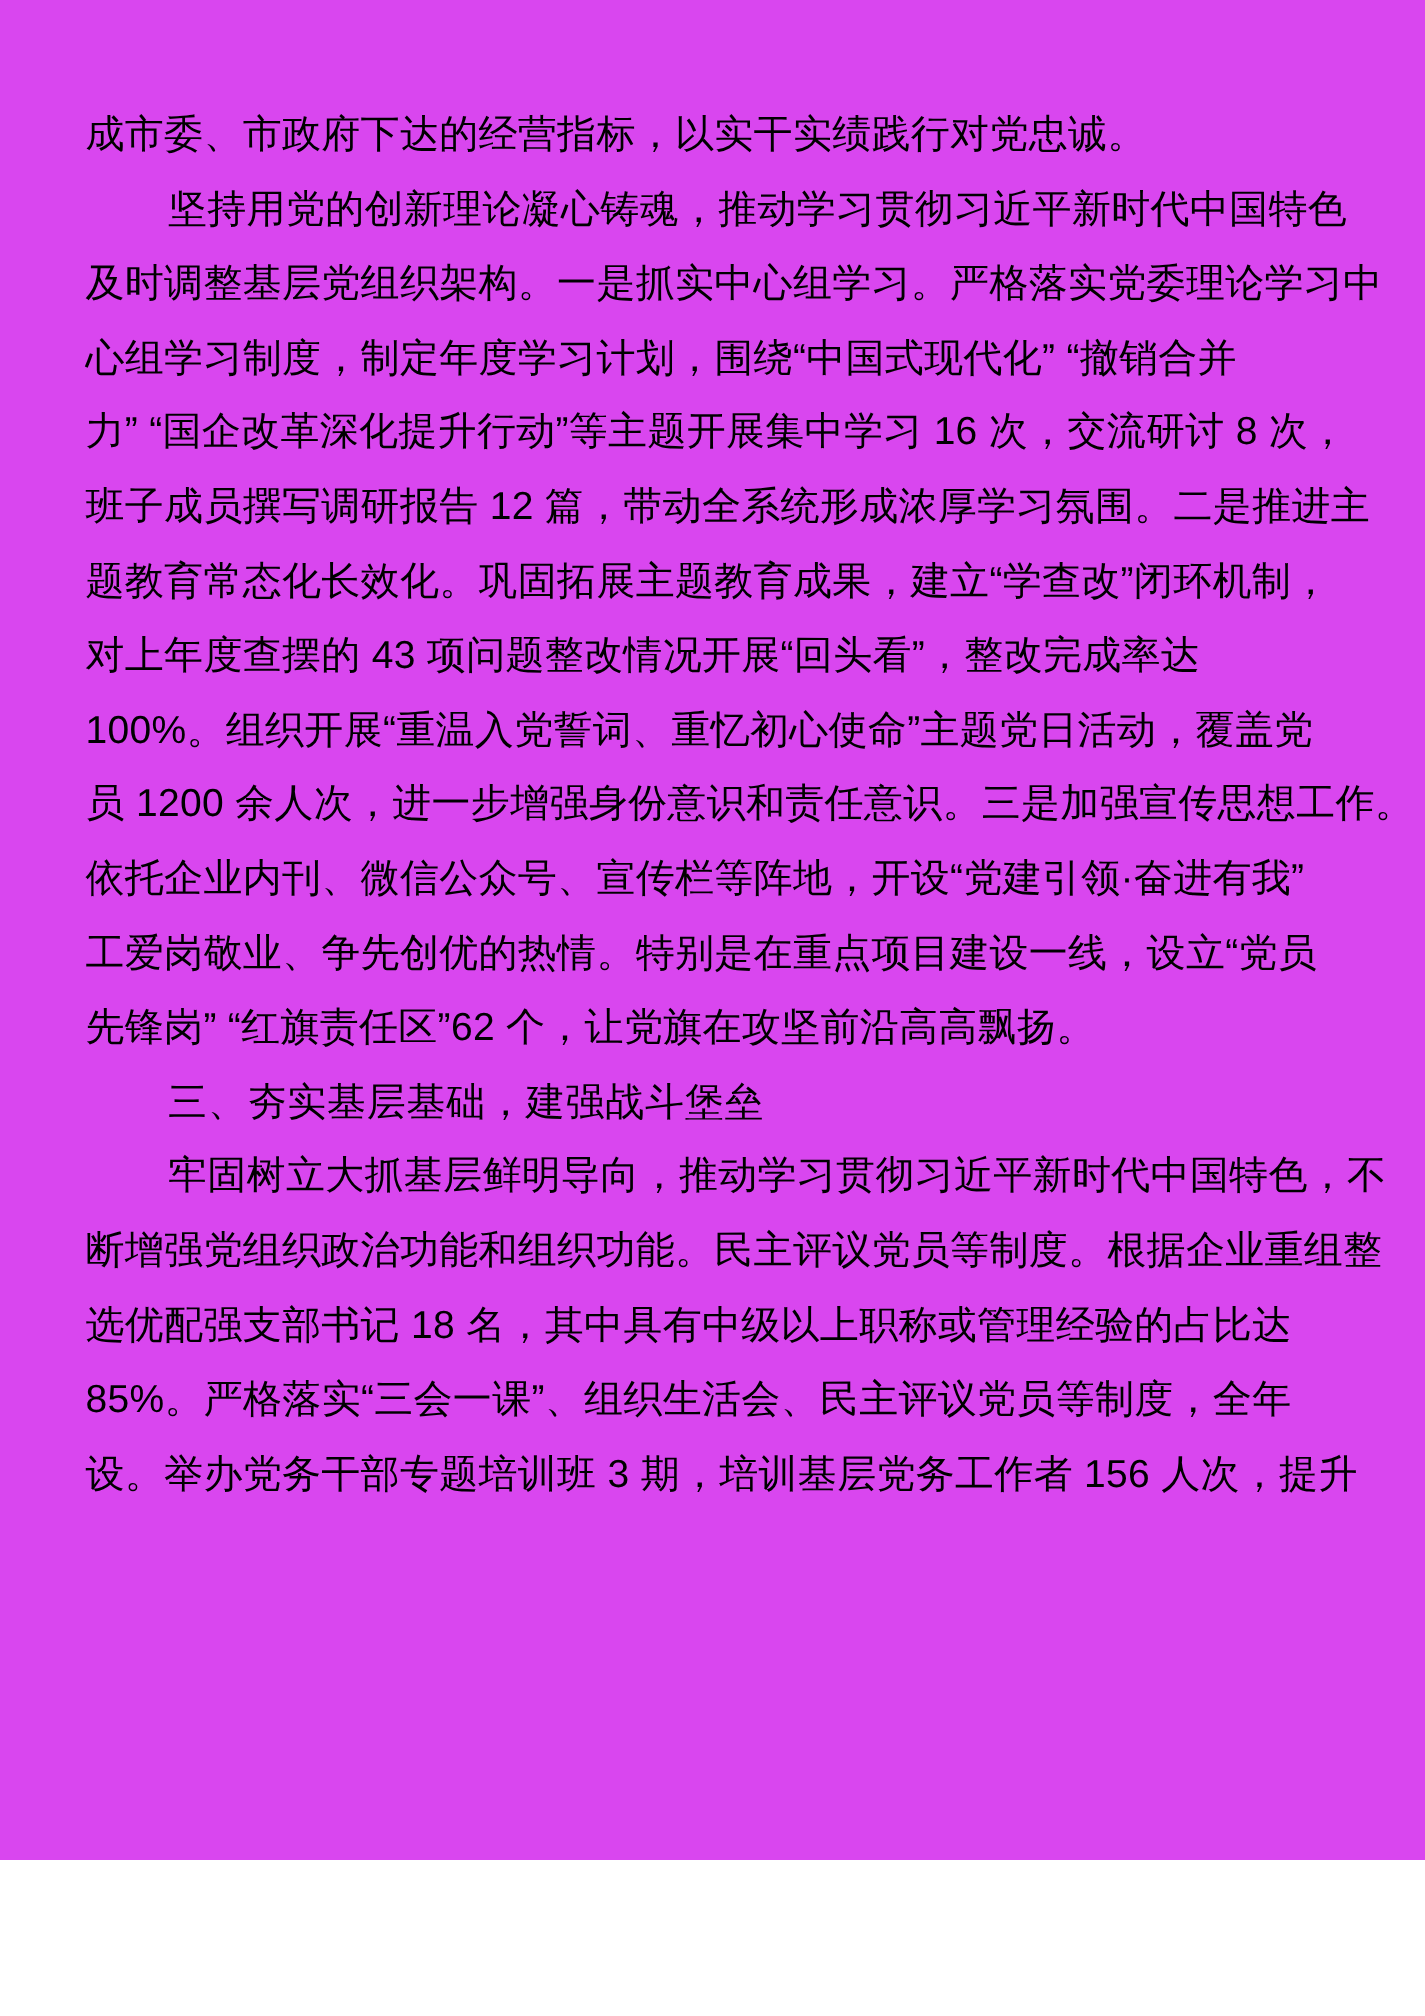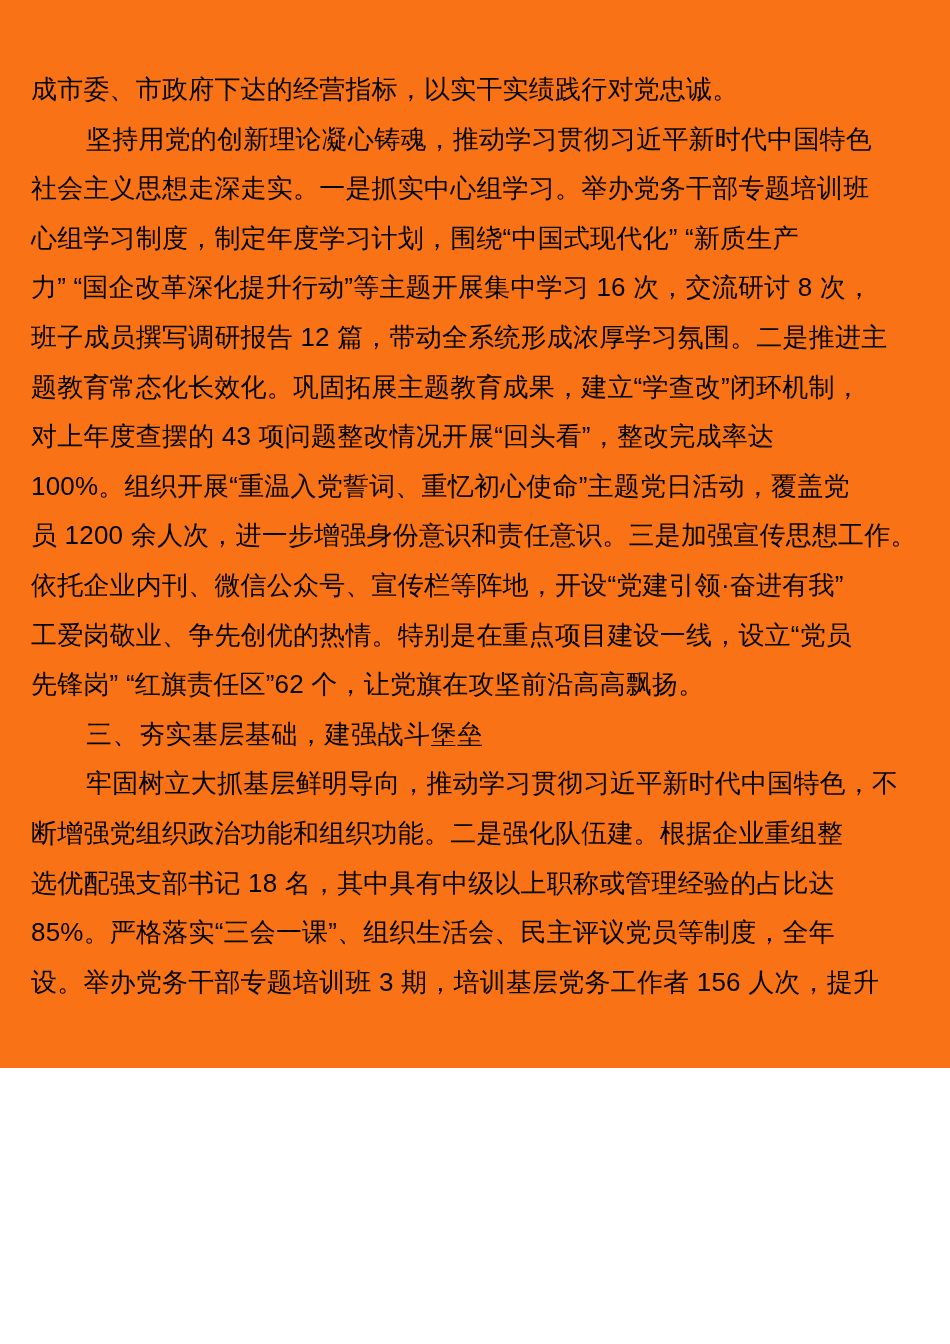--- a/index.html
+++ b/index.html
@@ -3,24 +3,24 @@
 <meta charset="utf-8">
 <style>
   html, body {
     margin: 0;
     padding: 0;
     background: #ffffff;
   }
   .page {
     position: relative;
     width: 950px;
-    height: 1068px;
-    background: #f97316;
+    height: 1240px;
+    background: #d946ef;
     box-sizing: border-box;
-    padding: 65px 40px 0 31px;
+    padding: 65px 40px 0 57px;
     overflow: hidden;
     font-family: "Liberation Sans", sans-serif;
     color: #000000;
   }
   .doc-body {
     width: 853px;
   }
   .line {
     font-size: 26px;
     line-height: 49.6px;
@@ -36,31 +36,31 @@
     letter-spacing: 0.5px;
   }
 </style>
 </head>
 <body>
 
 <div class="page">
   <div class="doc-body">
       <div class="line">成市委、市政府下达的经营指标，以实干实绩践行对党忠诚。</div>
       <div class="line indent">坚持用党的创新理论凝心铸魂，推动学习贯彻习近平新时代中国特色</div>
-      <div class="line">社会主义思想走深走实。一是抓实中心组学习。举办党务干部专题培训班</div>
-      <div class="line">心组学习制度，制定年度学习计划，围绕“中国式现代化” “新质生产</div>
+      <div class="line">及时调整基层党组织架构。一是抓实中心组学习。严格落实党委理论学习中</div>
+      <div class="line">心组学习制度，制定年度学习计划，围绕“中国式现代化” “撤销合并</div>
       <div class="line">力” “国企改革深化提升行动”等主题开展集中学习 16 次，交流研讨 8 次，</div>
       <div class="line">班子成员撰写调研报告 12 篇，带动全系统形成浓厚学习氛围。二是推进主</div>
       <div class="line">题教育常态化长效化。巩固拓展主题教育成果，建立“学查改”闭环机制，</div>
       <div class="line">对上年度查摆的 43 项问题整改情况开展“回头看”，整改完成率达</div>
       <div class="line">100%。组织开展“重温入党誓词、重忆初心使命”主题党日活动，覆盖党</div>
       <div class="line">员 1200 余人次，进一步增强身份意识和责任意识。三是加强宣传思想工作。</div>
       <div class="line">依托企业内刊、微信公众号、宣传栏等阵地，开设“党建引领·奋进有我”</div>
       <div class="line">工爱岗敬业、争先创优的热情。特别是在重点项目建设一线，设立“党员</div>
       <div class="line">先锋岗” “红旗责任区”62 个，让党旗在攻坚前沿高高飘扬。</div>
       <div class="line indent heading">三、夯实基层基础，建强战斗堡垒</div>
       <div class="line indent">牢固树立大抓基层鲜明导向，推动学习贯彻习近平新时代中国特色，不</div>
-      <div class="line">断增强党组织政治功能和组织功能。二是强化队伍建。根据企业重组整</div>
+      <div class="line">断增强党组织政治功能和组织功能。民主评议党员等制度。根据企业重组整</div>
       <div class="line">选优配强支部书记 18 名，其中具有中级以上职称或管理经验的占比达</div>
       <div class="line">85%。严格落实“三会一课”、组织生活会、民主评议党员等制度，全年</div>
       <div class="line">设。举办党务干部专题培训班 3 期，培训基层党务工作者 156 人次，提升</div>
     </div>
 </div>
 
 </body></html>

